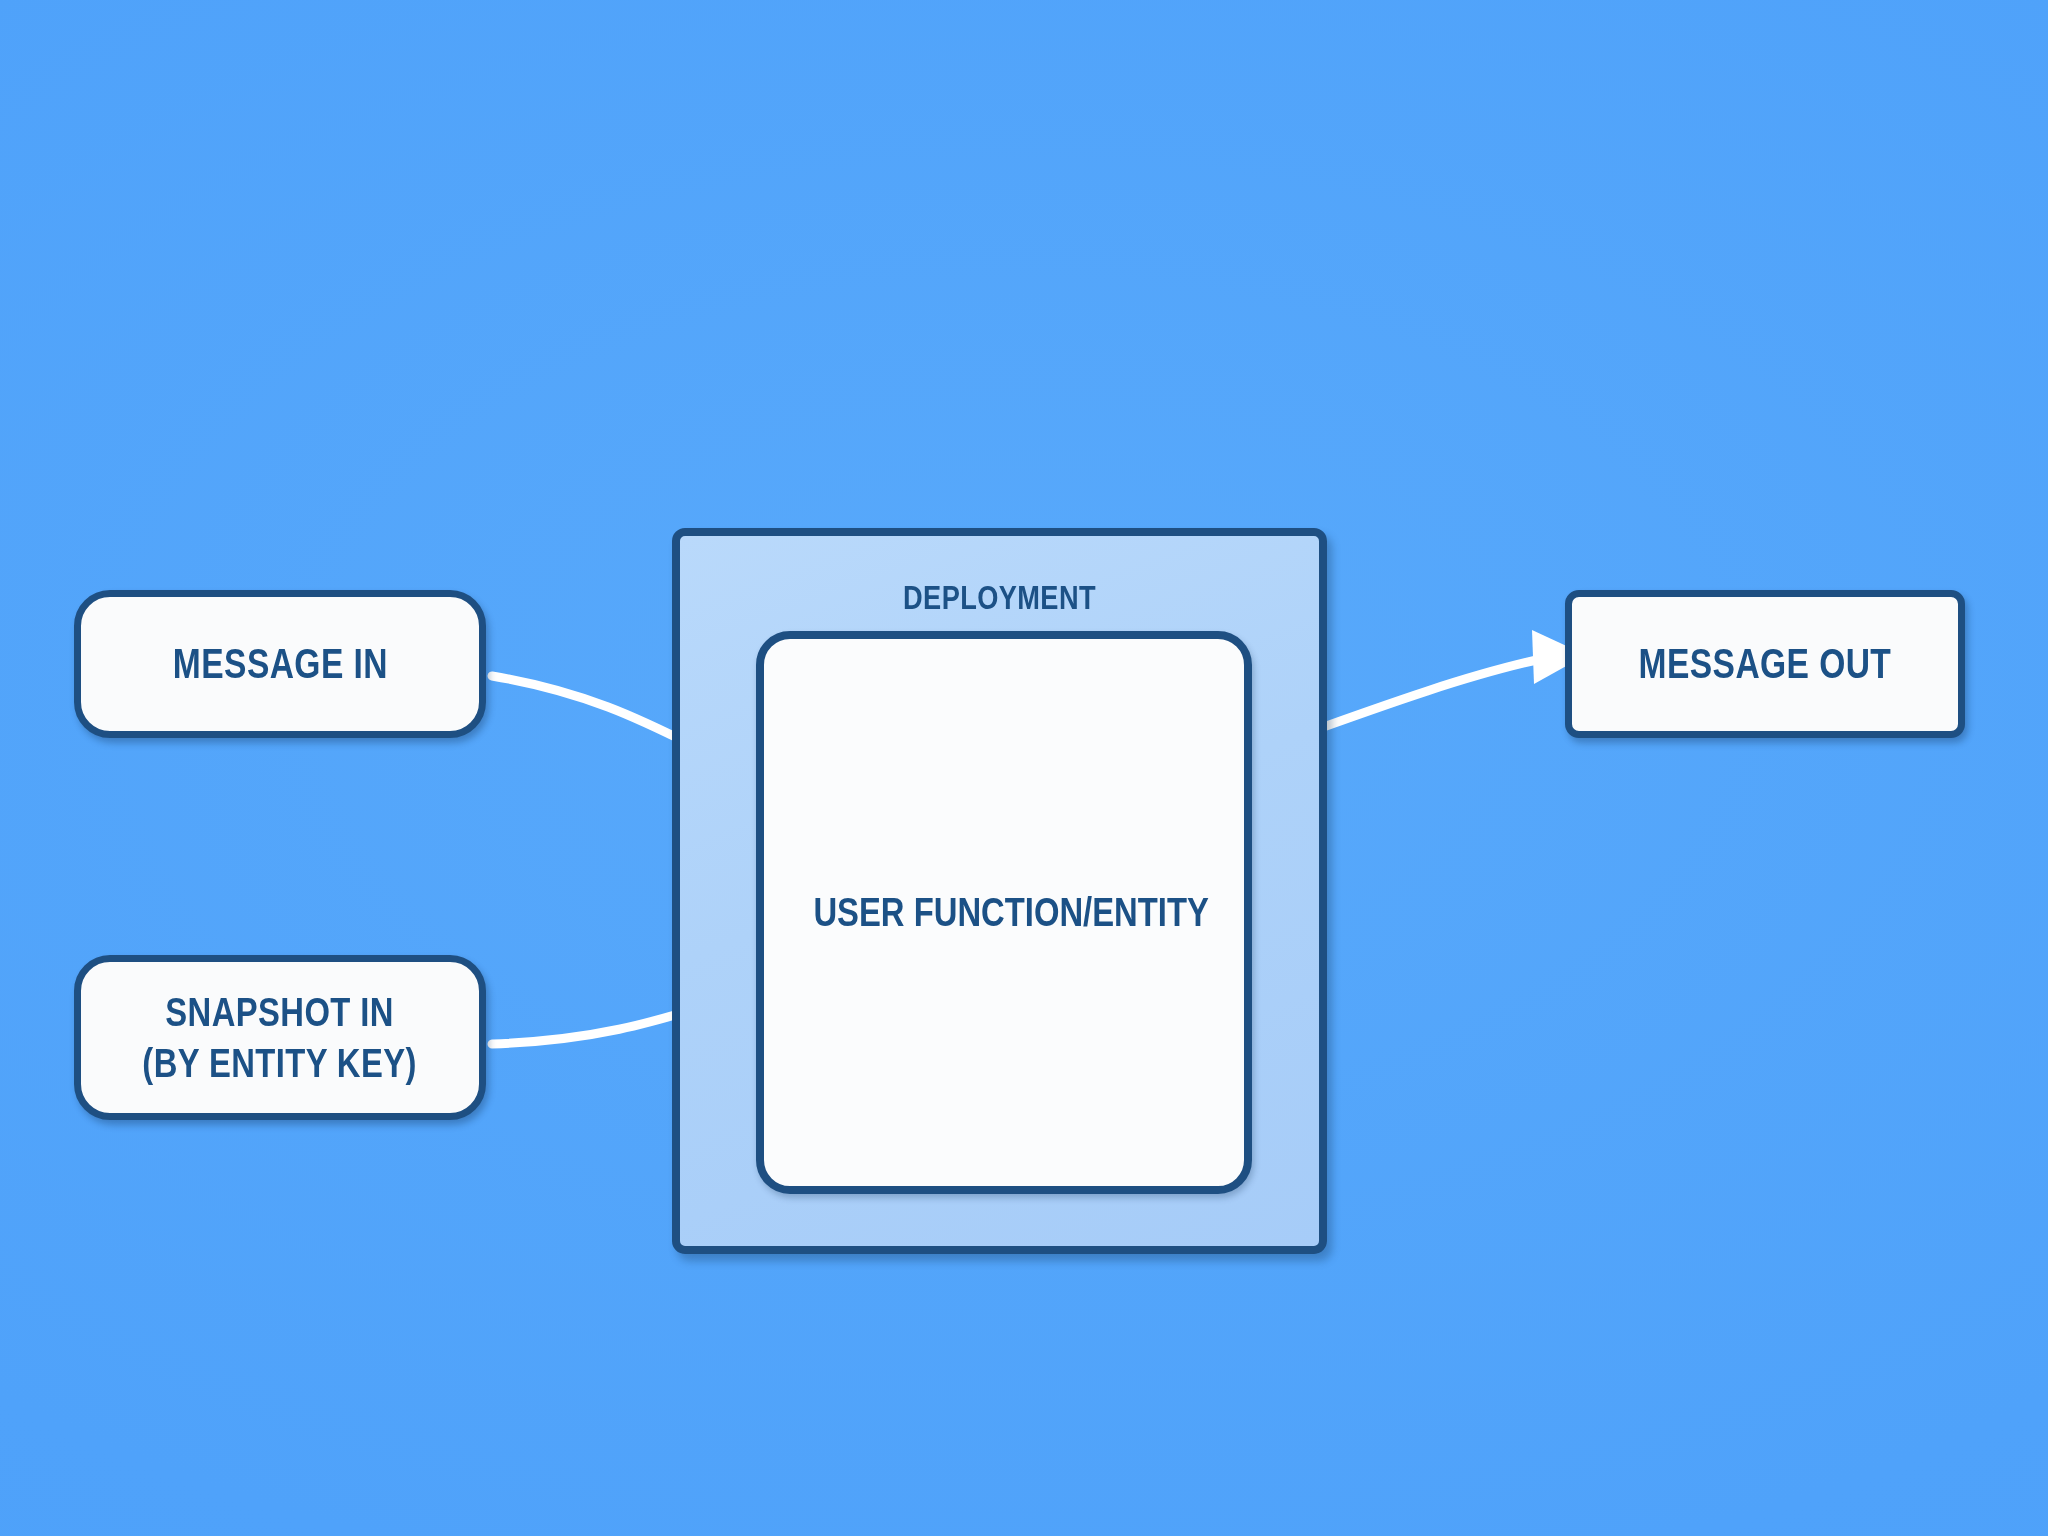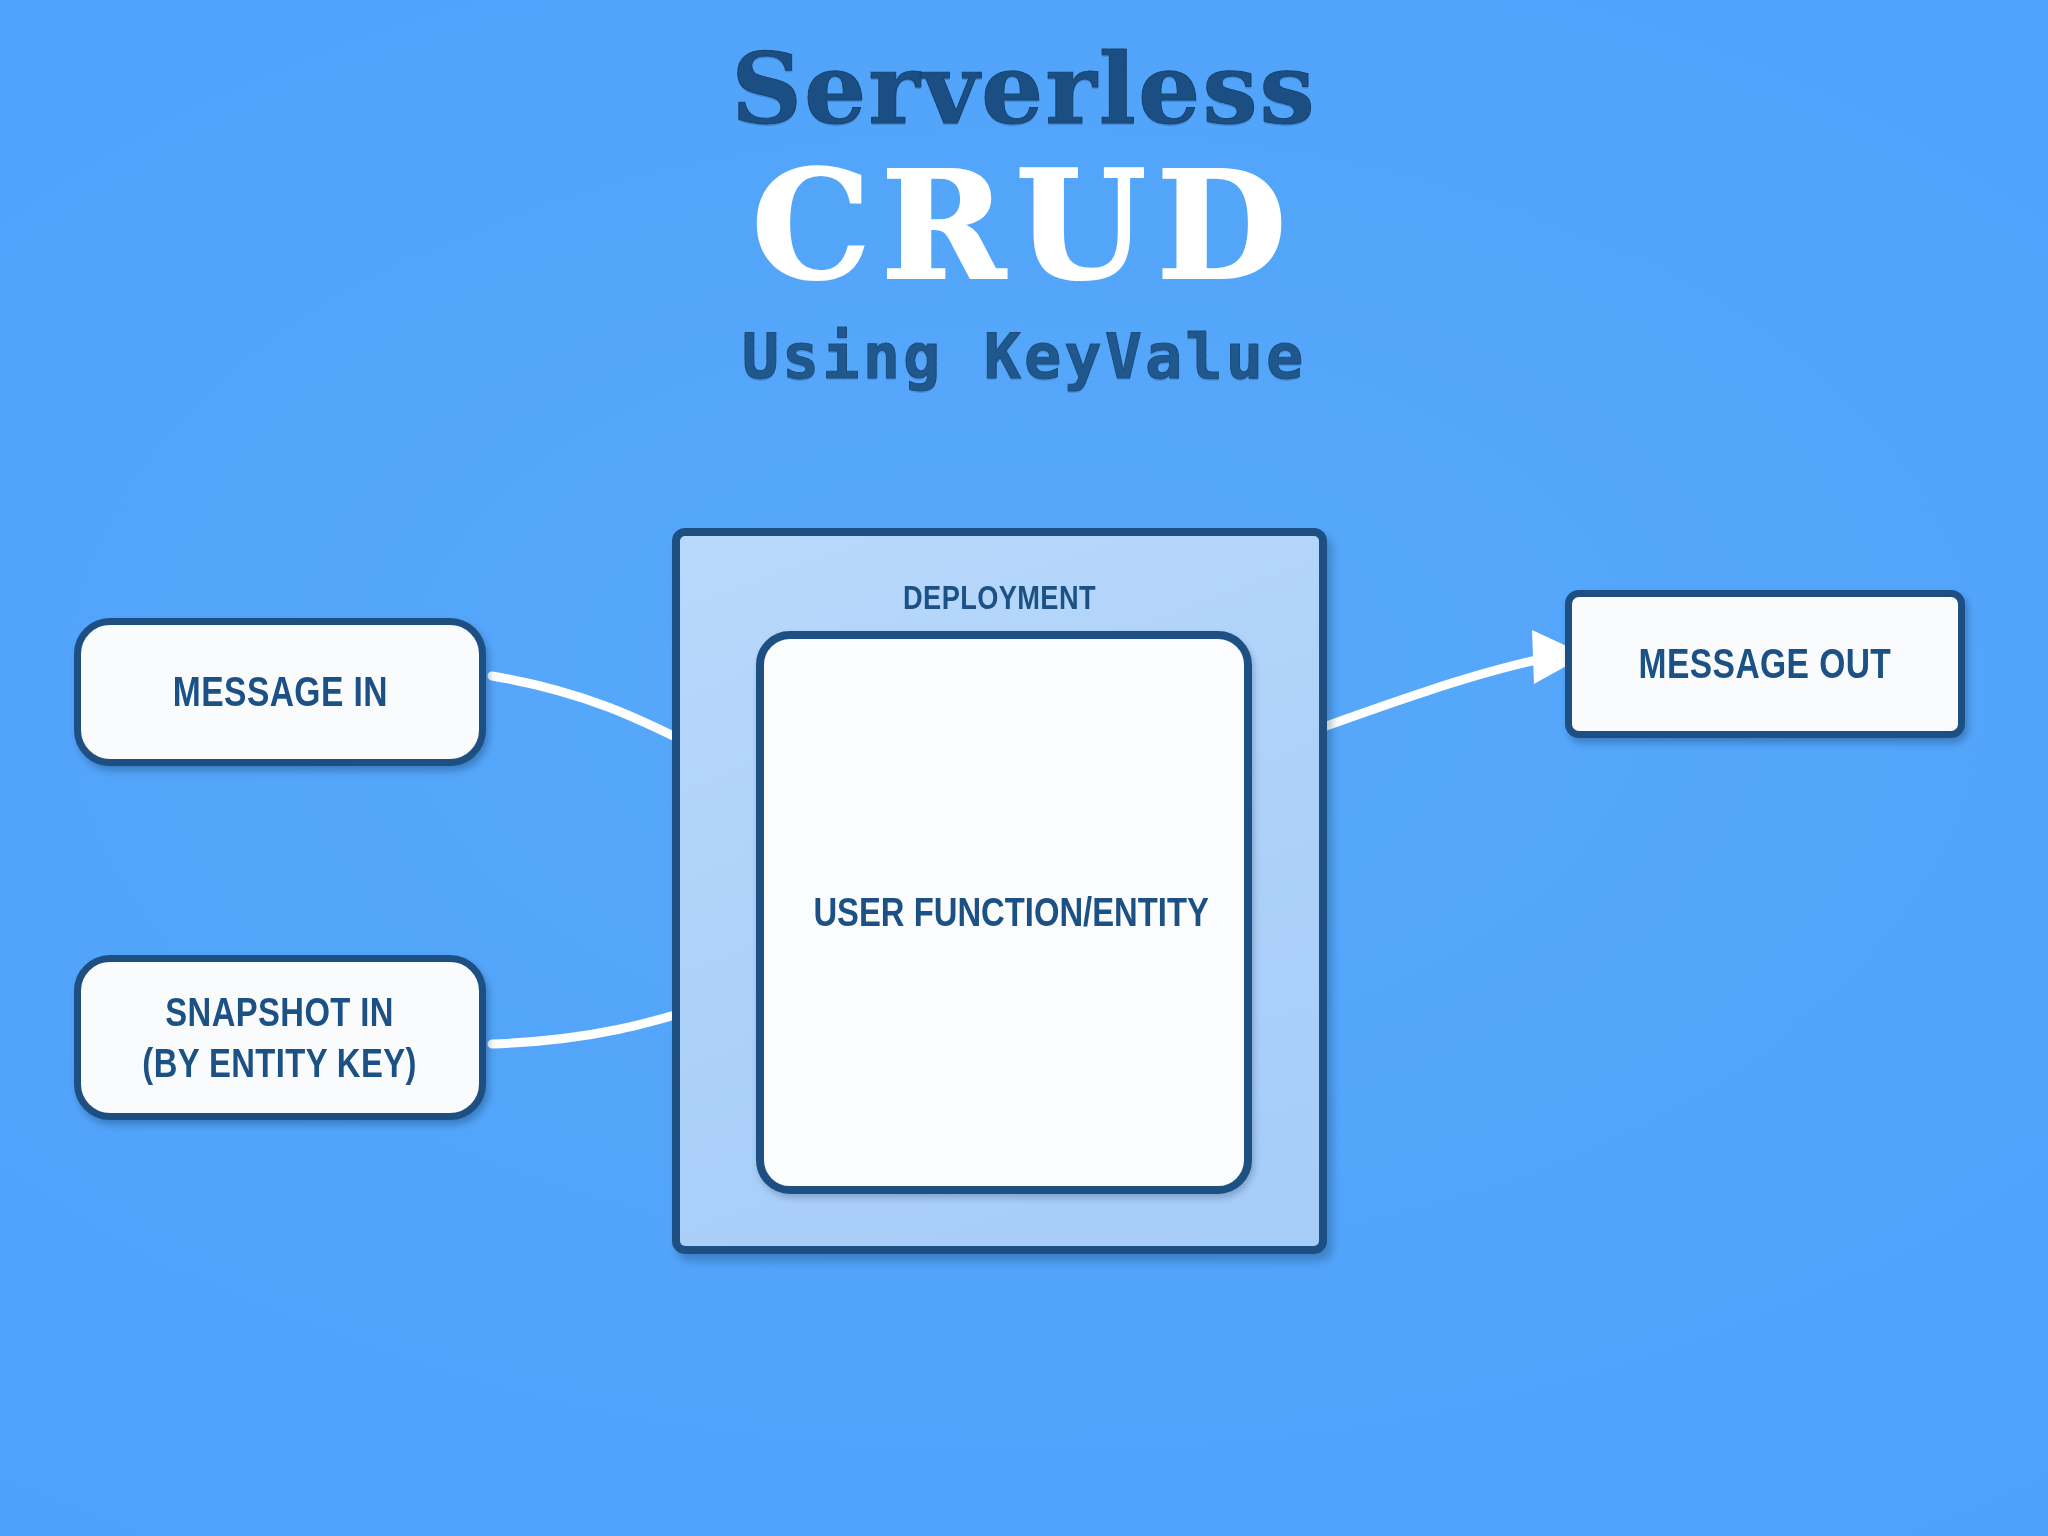--- a/index.html
+++ b/index.html
@@ -106,21 +106,21 @@
   .node-label {
     font-family: "Liberation Sans", sans-serif;
     font-weight: bold;
     color: #1C5186;
     letter-spacing: 0.5px;
     transform: scaleX(0.80);
     white-space: nowrap;
     line-height: 1.22;
   }
 
-  #message-in-box   { left: 74px;  top: 590px;  width: 412px; height: 148px; margin-top: 28px; }
+  #message-in-box   { left: 74px;  top: 590px;  width: 412px; height: 148px; }
   #snapshot-in-box  { left: 74px;  top: 955px;  width: 412px; height: 165px; }
   #message-out-box  { left: 1565px;top: 590px;  width: 400px; height: 148px; border-radius: 14px; }
 
   #message-in-box  .node-label { font-size: 42px; }
   #message-out-box .node-label { font-size: 42px; }
   #snapshot-in-box .node-label { font-size: 41px; }
 
   
   #deployment-box {
     position: absolute;
@@ -187,31 +187,20 @@
     stroke-width: 9;
     stroke-linecap: round;
   }
   .arrow-head { fill: #FFFFFF; }
 </style>
 </head>
 <body>
 
 <div id="stage">
 
-  <div id="title-block">
-    <div class="title-line">
-      <span class="word-serverless">Serverless</span>
-    </div>
-    <div class="title-line">
-      <span class="word-crud">CRUD</span>
-    </div>
-    <div class="title-line">
-      <span class="word-using">Using KeyValue</span>
-    </div>
-  </div>
 
   <svg id="arrow-layer" viewBox="0 0 2048 1536">
 
     <g>
       <path class="arrow-path" d="M 492,676 C 600,694 660,730 718,758"></path>
       <polygon class="arrow-head" points="712,726 760,762 706,776"></polygon>
     </g>
 
     <g>
       <path class="arrow-path" d="M 492,1044 C 600,1040 660,1020 718,1002"></path>

